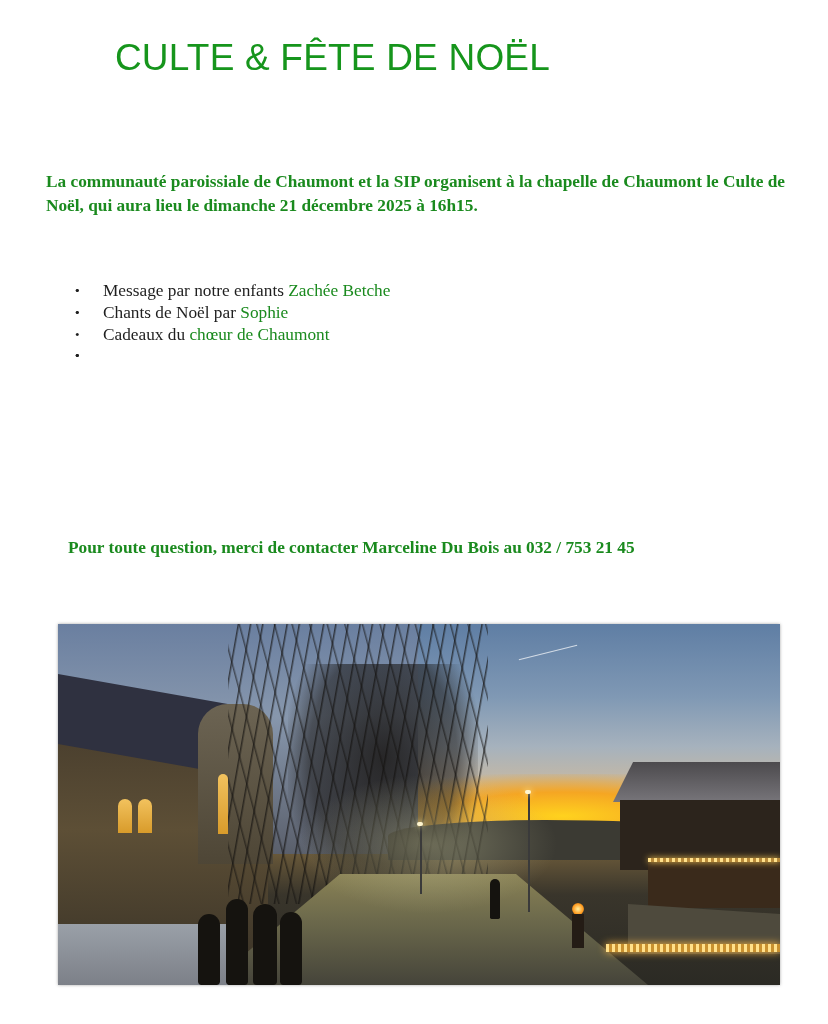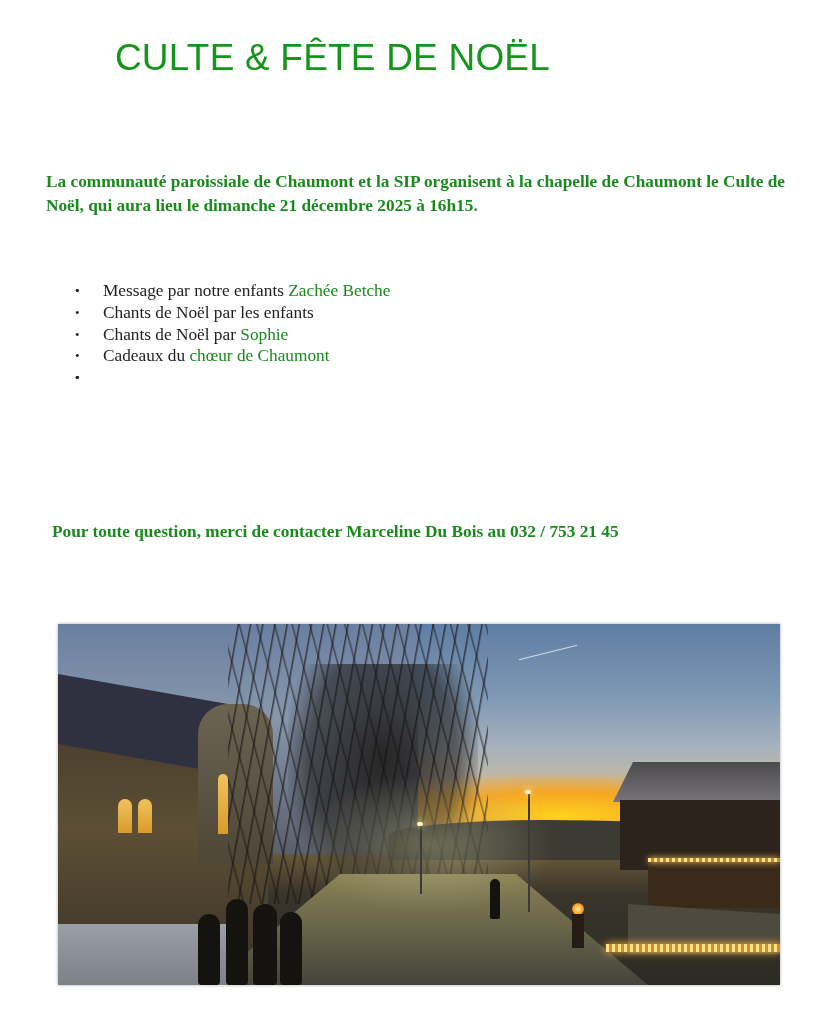--- a/index.html
+++ b/index.html
@@ -69,21 +69,21 @@
     }
     .contact {
       position: absolute;
       left: 52px;
       top: 521px;
       font-family: "Liberation Serif", serif;
       font-weight: bold;
       font-size: 17.3px;
       line-height: 22px;
       color: #1a8a1e;
-      margin: 0;
+      margin: 16px;
       white-space: nowrap;
     }
 
     
     .photo {
       position: absolute;
       left: 58px;
       top: 624px;
       width: 722px;
       height: 361px;
@@ -274,21 +274,20 @@
 <ul class="program">
   <li>
     <span class="bullet">•</span>
   </li>
   <li>
     <span class="bullet">•</span>
     <span>Message par notre enfants </span><span class="hl">Zachée Betche</span>
   </li>
   <li>
     <span class="bullet">•</span>
-    <span>Chants de Noël par les enfants</span>
   </li>
   <li>
     <span class="bullet">•</span>
     <span>Chants de Noël par </span><span class="hl">Sophie</span>
   </li>
   <li>
     <span class="bullet">•</span>
     <span>Cadeaux du </span><span class="hl">chœur de Chaumont</span>
   </li>
   <li>

